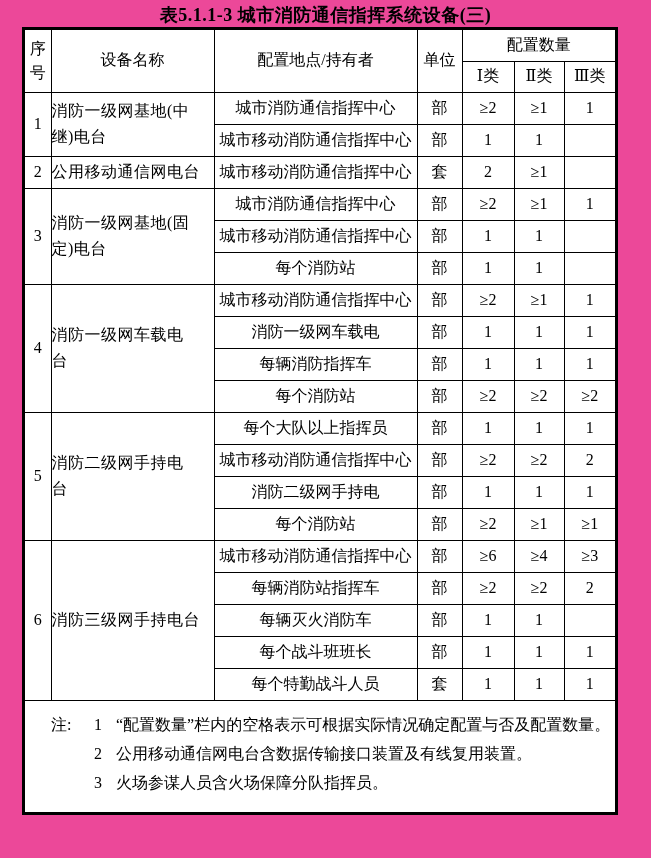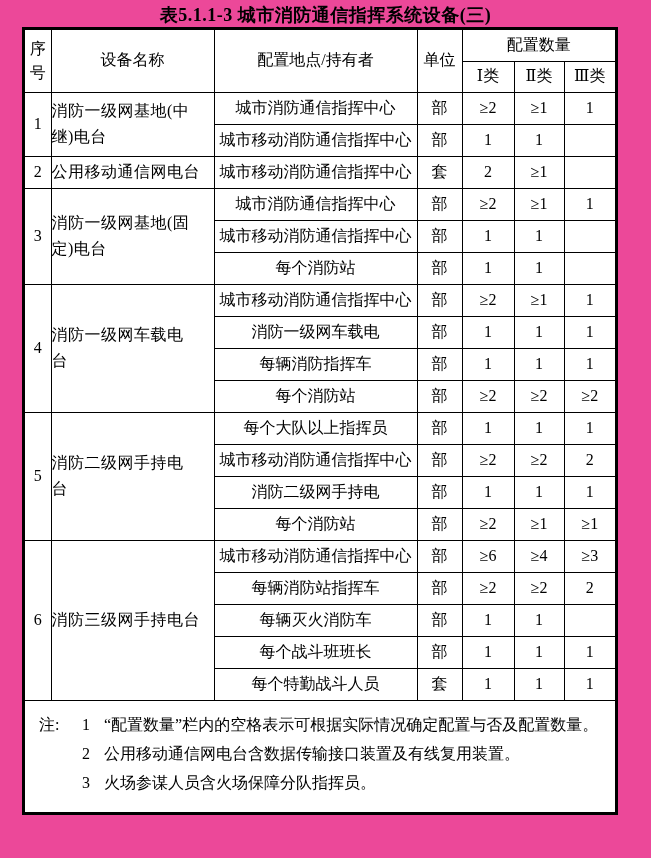--- a/index.html
+++ b/index.html
@@ -70,21 +70,21 @@
   td.unit-cell, td.qty-cell {
     text-align: center;
     vertical-align: middle;
   }
   th.seq-head {
     white-space: pre-line;
     line-height: 24px;
   }
   .notes {
     border-top: 1px solid #000000;
-    padding: 9px 6px 0 14px;
+    padding: 9px 6px 0 26px;
     font-size: 16px;
     height: 112px;
     box-sizing: border-box;
   }
   .note-line {
     line-height: 29px;
     white-space: nowrap;
   }
   .note-prefix {
     display: inline-block;

